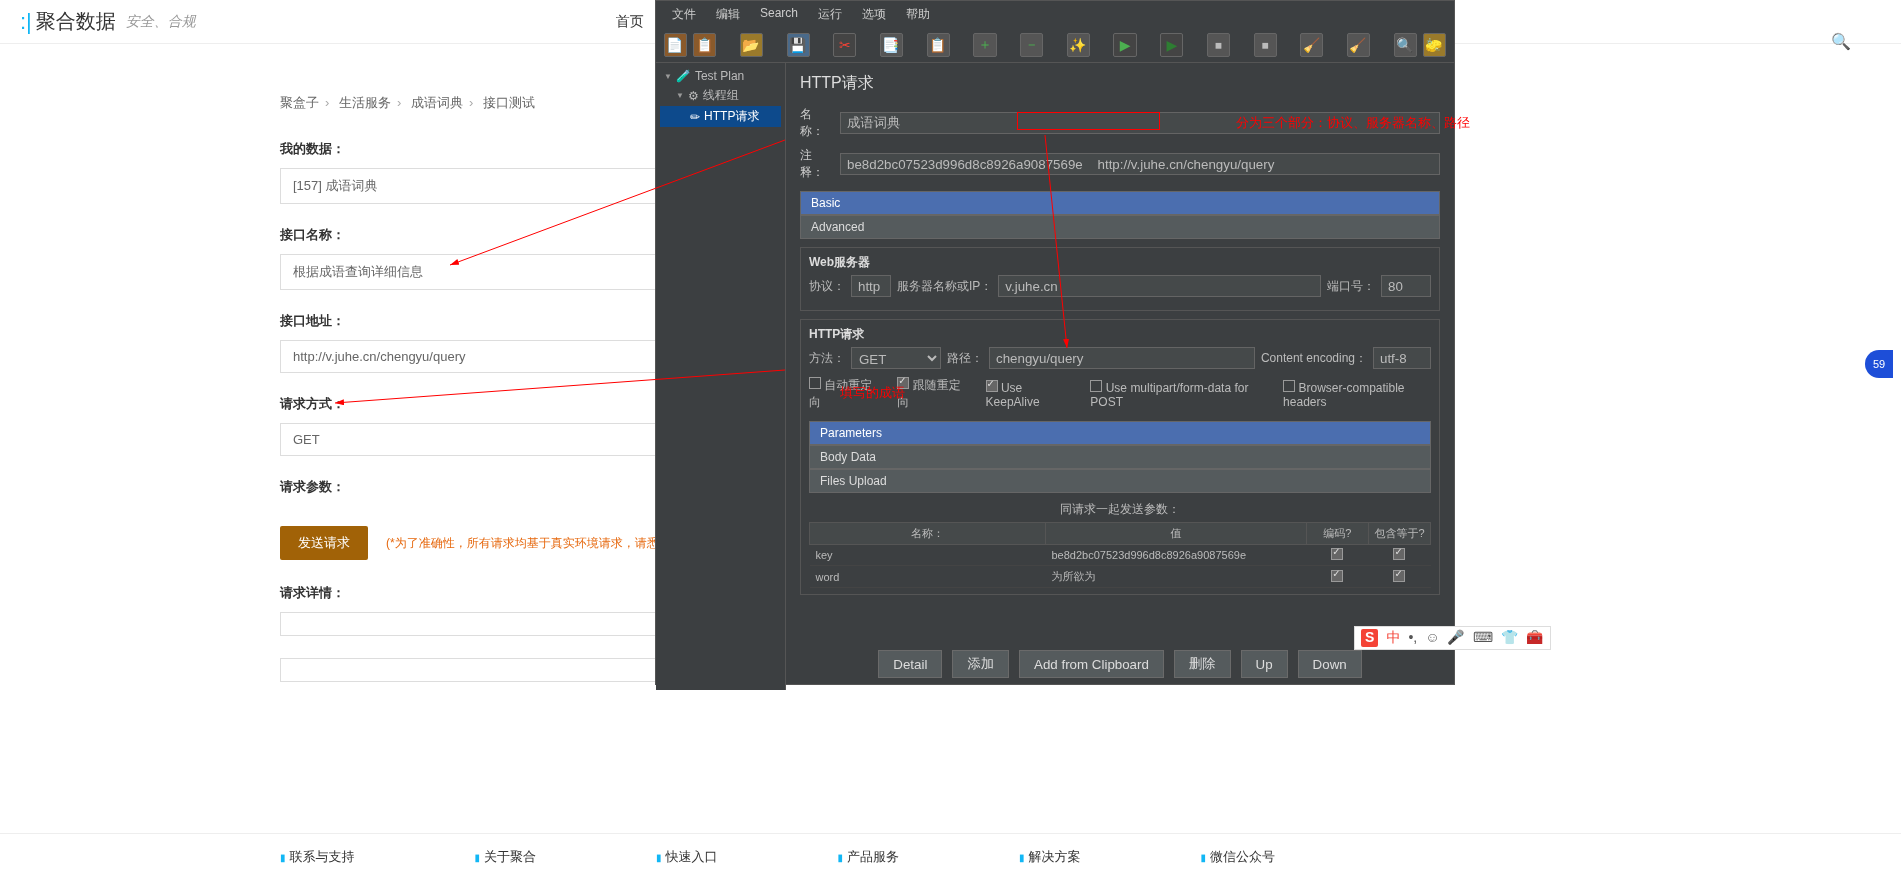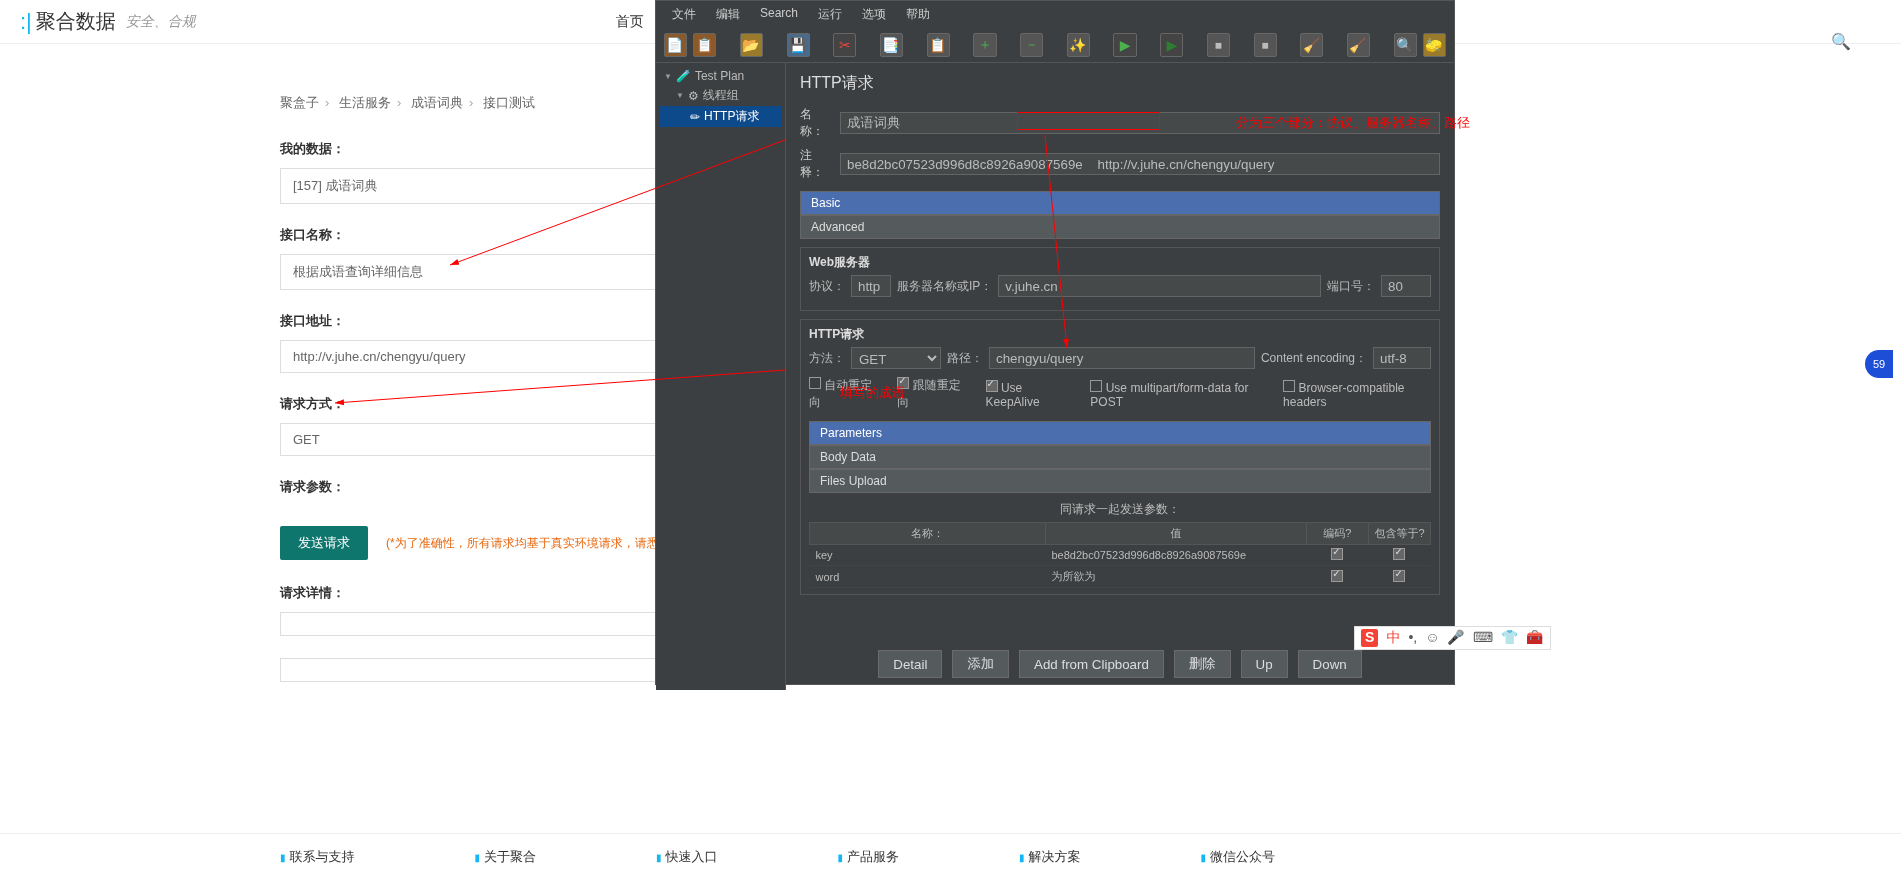--- a/index.html
+++ b/index.html
@@ -21,21 +21,21 @@
 
     .form-sec { margin-bottom: 22px; }
     .form-lbl { font-weight: 600; color: #333; margin-bottom: 10px; font-size: 13px; }
     .form-box { border: 1px solid #ddd; padding: 8px 12px; color: #666; font-size: 13px; background: #fff; width: 380px; }
 
     .param-table { border: 1px solid #ddd; border-collapse: collapse; width: 380px; }
     .param-table th, .param-table td { border: 1px solid #ddd; padding: 8px 10px; text-align: left; color: #666; font-weight: normal; }
     .highlight-word { background: #d8d0d0; color: #333; }
 
     .btn-row { display: flex; align-items: center; gap: 18px; margin: 30px 0 24px; }
-    .send-btn { background: #0f766e; color: #fff; padding: 8px 18px; border: none; cursor: pointer; font-size: 13px; border-radius: 2px; }
+    .send-btn { background: #a16207; color: #fff; padding: 8px 18px; border: none; cursor: pointer; font-size: 13px; border-radius: 2px; }
     .warn-text { color: #e6680e; font-size: 12px; }
 
     .footer { position: absolute; bottom: 0; width: 100%; border-top: 1px solid #eee; padding: 14px 280px; display: flex; gap: 120px; }
     .footer .fitem::before { content: "▮"; color: #12b7f5; margin-right: 4px; font-size: 10px; }
     .footer .fitem { color: #333; font-size: 13px; }
 
     
     .jmeter { position: absolute; top: 0; left: 655px; width: 800px; height: 685px; background: #3c3f41; border: 1px solid #555; color: #bbb; font-size: 12px; }
     .jm-menubar { display: flex; gap: 0; padding: 2px 6px; background: #3c3f41; }
     .jm-menubar span { padding: 3px 10px; cursor: pointer; color: #ccc; }

